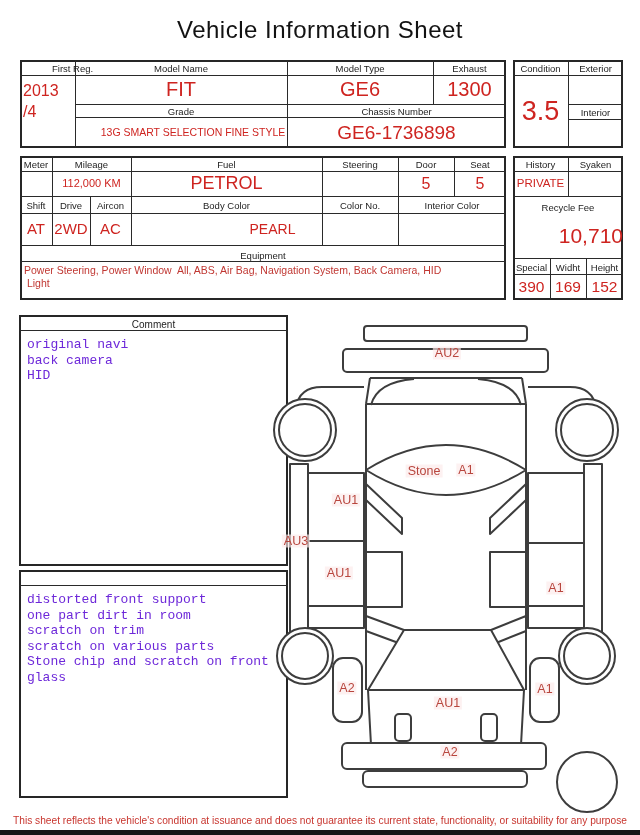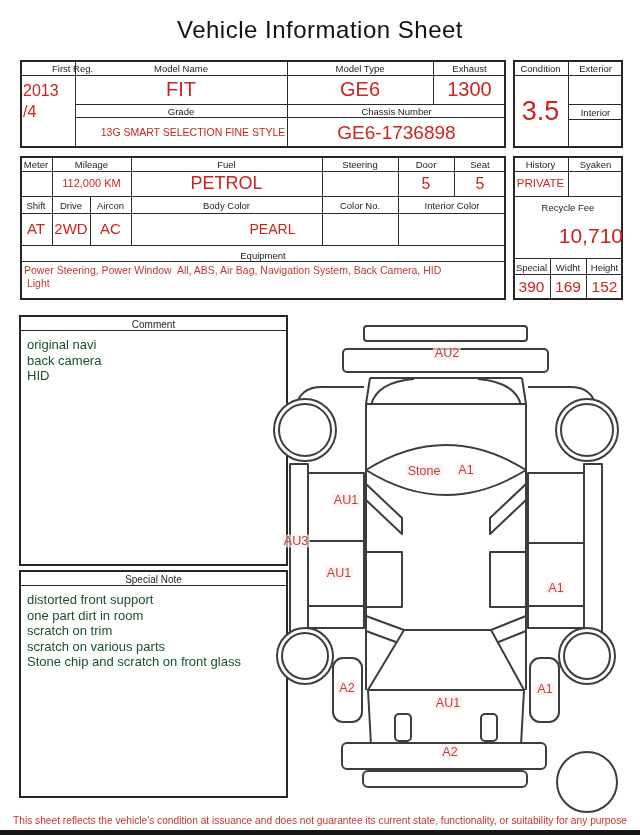--- a/index.html
+++ b/index.html
@@ -4,21 +4,21 @@
 <style>
   html,body{margin:0;padding:0;background:#fff;}
   #sheet{position:relative;width:640px;height:835px;background:#fff;overflow:hidden;
          font-family:"Liberation Sans","DejaVu Sans",sans-serif;}
   .abs{position:absolute;box-sizing:border-box;}
   .box{border:2px solid #262626;}
   .hl{height:1px;background:#2a2a2a;}
   .vl{width:1px;background:#2a2a2a;}
   .hdr{font-size:9.5px;color:#1d1d1d;text-align:center;white-space:nowrap;}
   .val{color:#ce2420;text-align:center;white-space:nowrap;}
-  .note{color:#14532d;font-size:13px;line-height:15.5px;}
+  .note{color:#6d28d9;font-size:13px;line-height:15.5px;font-family:Liberation Mono, monospace;}
   #title{left:0;top:16px;width:640px;text-align:center;font-size:24px;color:#121212;letter-spacing:.5px;}
   #first-reg-val{white-space:pre-line;text-align:left;}
   #equip-text{white-space:pre-wrap;text-align:left;line-height:12.5px;font-size:10.5px;color:#c03732;}
   .mark{position:absolute;transform:translate(-50%,-50%);color:#b8463e;font-size:12.5px;
         background:rgba(252,233,233,.65);padding:0 2px;white-space:nowrap;line-height:13px;}
   #footer{left:0;top:815px;width:640px;text-align:center;font-size:10.2px;color:#c8352e;}
   #bottombar{left:0;top:830px;width:640px;height:5px;background:#161616;}
   svg{position:absolute;left:0;top:0;pointer-events:none;}
   svg *{stroke:#3d3d3d;stroke-width:2;fill:none;stroke-linejoin:round;}
   svg .f{fill:#fff;}
@@ -129,21 +129,20 @@
   <div class="abs box" style="left:19px;top:315px;width:269px;height:251px;"></div>
   <div class="abs hdr" style="left:19px;top:319px;width:269px;font-size:10px;">Comment</div>
   <div class="abs hl" style="left:19px;top:330px;width:269px;"></div>
   <div class="abs" id="comment-lines" style="left:27px;top:337px;width:255px;">
       <div class="note">original navi</div>
       <div class="note">back camera</div>
       <div class="note">HID</div>
     </div>
 
   <div class="abs box" style="left:19px;top:570px;width:269px;height:228px;"></div>
-  <div class="abs hdr" style="left:19px;top:574px;width:269px;font-size:10px;">Special Note</div>
   <div class="abs hl" style="left:19px;top:585px;width:269px;"></div>
   <div class="abs" id="note-lines" style="left:27px;top:592px;width:255px;">
       <div class="note">distorted front support</div>
       <div class="note">one part dirt in room</div>
       <div class="note">scratch on trim</div>
       <div class="note">scratch on various parts</div>
       <div class="note">Stone chip and scratch on front glass</div>
     </div>
 
   <svg width="640" height="835" viewBox="0 0 640 835">

